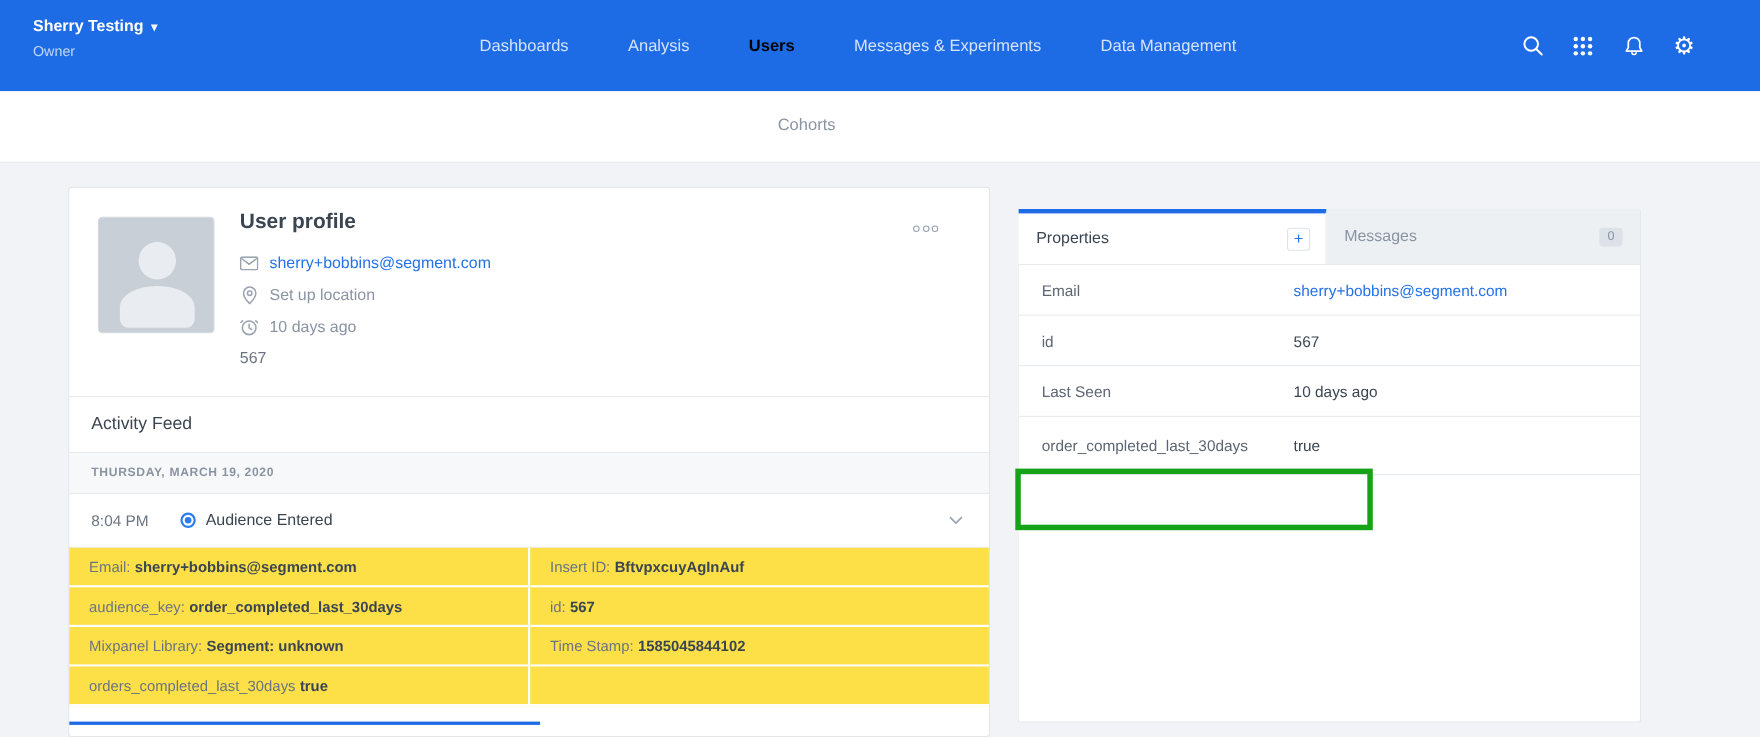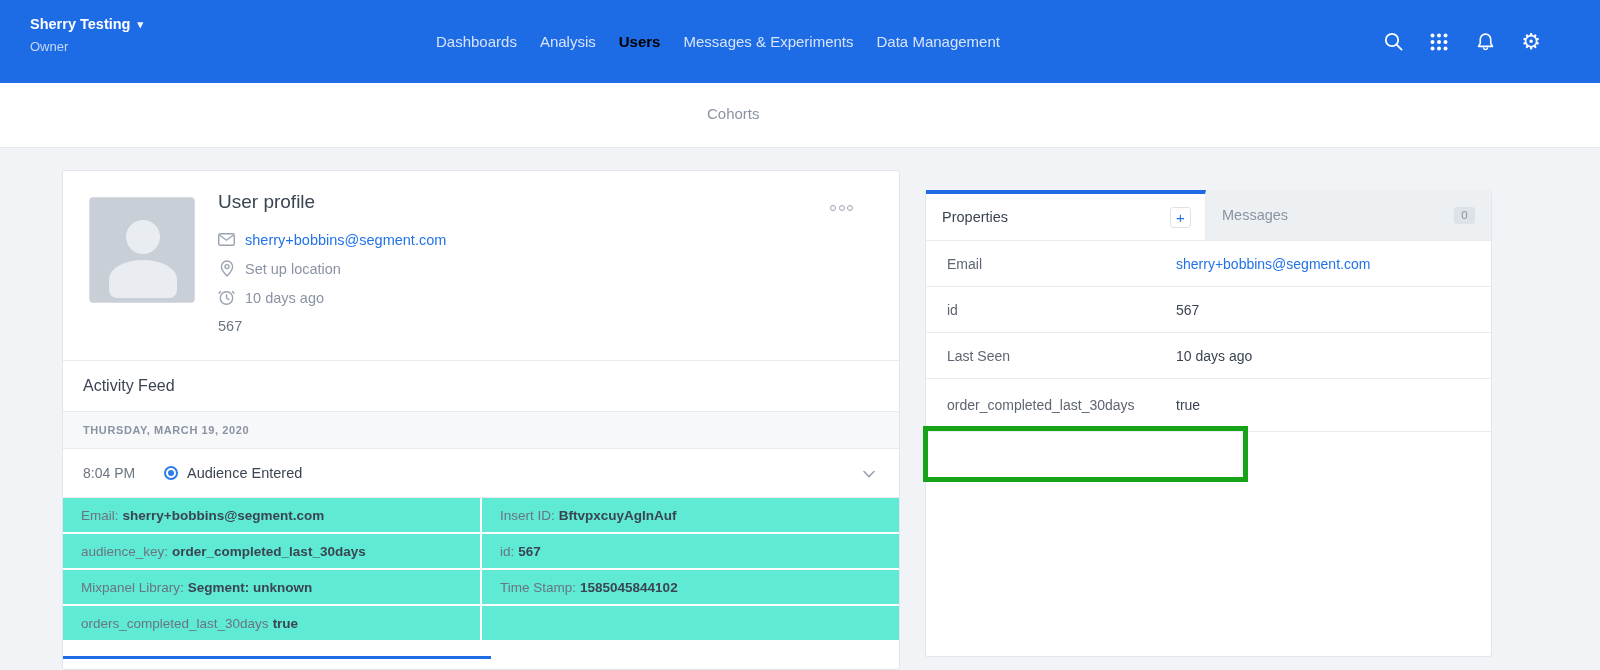--- a/index.html
+++ b/index.html
@@ -17,21 +17,21 @@
     background:#f1f3f6;
     font-family:"Liberation Sans", sans-serif;
     color:var(--text-dark);
   }
   
   .topnav{position:absolute;top:0;left:0;width:1600px;height:83px;background:var(--nav-blue);}
   .workspace{position:absolute;left:30px;top:16px;color:#fff;}
   .workspace-name{font-size:14.5px;font-weight:700;display:flex;align-items:center;gap:7px;cursor:pointer;}
   .caret{font-size:11px;opacity:.95;}
   .workspace-role{font-size:13px;color:rgba(255,255,255,.72);margin-top:7px;}
-  .nav-items{position:absolute;left:436px;top:0;height:83px;display:flex;align-items:center;gap:23px;}
+  .nav-items{position:absolute;left:436px;top:0;height:83px;display:flex;align-items:center;gap:54px;}
   .nav-item{font-size:15px;color:rgba(255,255,255,.82);cursor:pointer;white-space:nowrap;}
   .nav-item.active{color:#000000;font-weight:700;}
   .nav-icons{position:absolute;right:58px;top:0;height:83px;display:flex;align-items:center;gap:24px;}
   .nav-icon{width:22px;height:22px;display:flex;align-items:center;justify-content:center;cursor:pointer;color:#fff;}
   .nav-icon svg{display:block;}
   .gear-glyph{font-size:22px;line-height:1;color:#fff;}
   
   .tabbar{position:absolute;top:83px;left:0;width:1600px;height:65px;background:#fff;border-bottom:1px solid #e4e8ec;}
   .tabbar-inner{position:absolute;left:685px;top:0;height:65px;display:flex;}
   .subtab{height:65px;display:flex;align-items:center;padding:0 22px;font-size:15px;color:var(--text-gray);cursor:pointer;border-bottom:4px solid transparent;}
@@ -39,40 +39,40 @@
   
   .card{position:absolute;background:#fff;border:1px solid #e2e6ea;border-radius:3px;}
   .left-card{left:62px;top:170px;width:838px;height:500px;}
   .right-card{left:925px;top:190px;width:567px;height:467px;border-top:none;}
   
   .profile-section{position:relative;height:190px;border-bottom:1px solid var(--border);}
   .avatar{position:absolute;left:26px;top:26px;width:106px;height:106px;background:#c9cfd7;border:1px solid #d6dbe1;border-radius:4px;overflow:hidden;}
   .avatar-head{position:absolute;left:36px;top:22px;width:34px;height:34px;border-radius:50%;background:#e9edf2;}
   .avatar-body{position:absolute;left:19px;top:62px;width:68px;height:38px;border-radius:50% 50% 8px 8px;background:#e9edf2;}
   .profile-info{position:absolute;left:155px;top:20px;}
-  .profile-title{font-size:19px;font-weight:400;color:var(--text-dark);margin-bottom:12px;}
+  .profile-title{font-size:19px;font-weight:700;color:var(--text-dark);margin-bottom:12px;}
   .info-row{display:flex;align-items:center;height:29px;font-size:14.5px;color:var(--text-gray);}
   .info-row .p-icon{width:17px;height:17px;margin-right:10px;color:#9aa3b0;display:flex;align-items:center;justify-content:center;}
   .info-row a{color:var(--link-blue);text-decoration:none;cursor:pointer;}
   .info-muted{color:var(--text-gray);cursor:pointer;text-align:right;}
   .profile-id{margin-top:6px;font-size:14.5px;color:var(--text-mid);}
   .menu-dots{position:absolute;right:42px;top:30px;display:flex;gap:2.5px;cursor:pointer;padding:4px;}
   .menu-dots i{width:6px;height:6px;border:1.4px solid #9aa3b0;border-radius:50%;display:block;}
   
   .activity-title{height:51px;display:flex;align-items:center;padding-left:20px;font-size:16px;color:var(--text-dark);border-bottom:1px solid var(--border);}
   .date-header{height:37px;display:flex;align-items:center;padding-left:20px;background:#f6f8fa;border-bottom:1px solid var(--border);font-size:11px;font-weight:700;letter-spacing:.6px;color:var(--text-gray);}
   .event-row{height:49px;display:flex;align-items:center;padding:0 24px 0 20px;border-bottom:1px solid var(--border);cursor:pointer;}
   .event-time{width:81px;font-size:14px;color:var(--text-mid);}
   .event-icon{width:14px;height:14px;border:2px solid #2b7de9;border-radius:50%;position:relative;margin-right:9px;flex:0 0 auto;}
   .event-icon::after{content:"";position:absolute;left:2px;top:2px;width:6px;height:6px;border-radius:50%;background:#2b7de9;}
   .event-name{font-size:14.5px;color:var(--text-dark);flex:1;}
   .event-chevron{color:#9aa3b0;}
   
   .detail-grid{display:grid;grid-template-columns:419px 1fr;}
-  .detail-cell{height:36px;background:#5eead4;display:flex;align-items:center;padding:0 18px;font-size:13.5px;border-bottom:2px solid #fff;white-space:nowrap;overflow:hidden;}
+  .detail-cell{height:36px;background:#fde047;display:flex;align-items:center;padding:0 18px;font-size:13.5px;border-bottom:2px solid #fff;white-space:nowrap;overflow:hidden;}
   .detail-cell.col1{border-right:2px solid #fff;}
   .detail-label{color:var(--text-mid);}
   .detail-value{color:var(--text-dark);font-weight:700;margin-left:4px;}
   .next-event-line{position:absolute;left:0;bottom:10px;width:428px;height:3px;background:var(--nav-blue);}
   
   .prop-tabs{display:flex;height:51px;border-bottom:1px solid var(--border);}
   .tab-properties{width:280px;background:#fff;border-top:4px solid var(--nav-blue);display:flex;align-items:center;justify-content:space-between;padding:0 14px 0 16px;font-size:14.5px;font-weight:500;color:var(--text-dark);cursor:pointer;border-right:1px solid var(--border);}
   .add-btn{width:21px;height:21px;border:1px solid #dfe3e8;border-radius:3px;display:flex;align-items:center;justify-content:center;color:var(--link-blue);font-size:15px;cursor:pointer;background:#fff;line-height:1;}
   .tab-messages{flex:1;background:#edf0f3;display:flex;align-items:center;justify-content:space-between;padding:0 16px;font-size:14.5px;color:var(--text-gray);cursor:pointer;}
   .badge{min-width:21px;height:17px;background:#dde2e8;border-radius:3px;display:flex;align-items:center;justify-content:center;font-size:11.5px;color:#8a93a2;padding:0 4px;}

